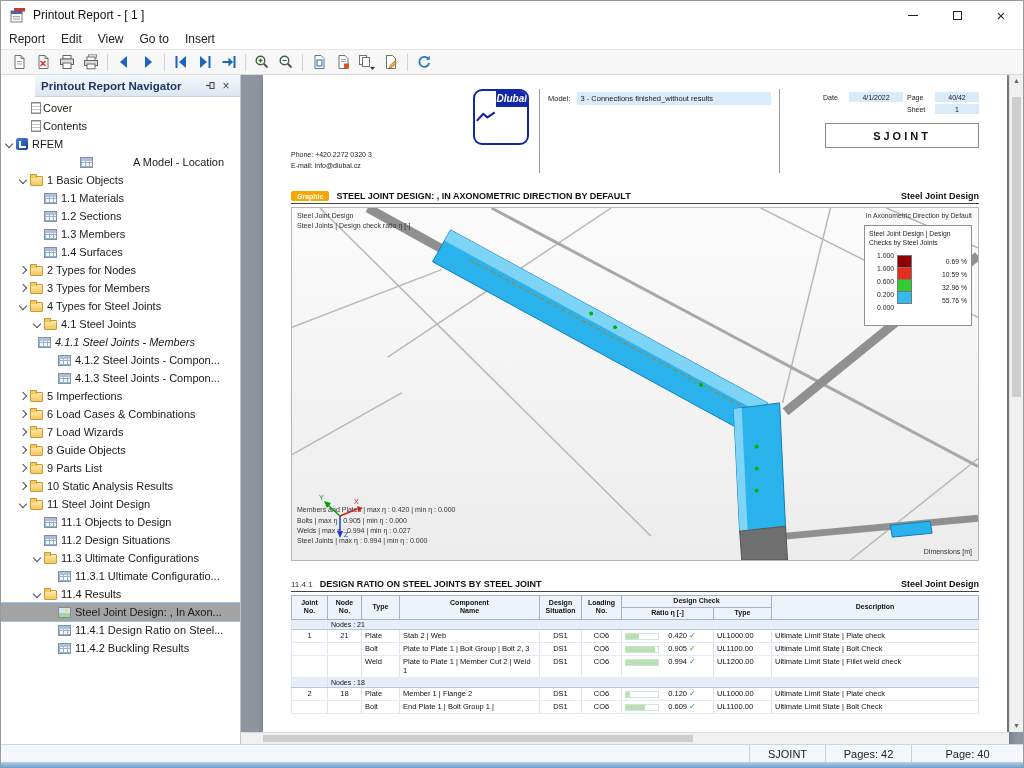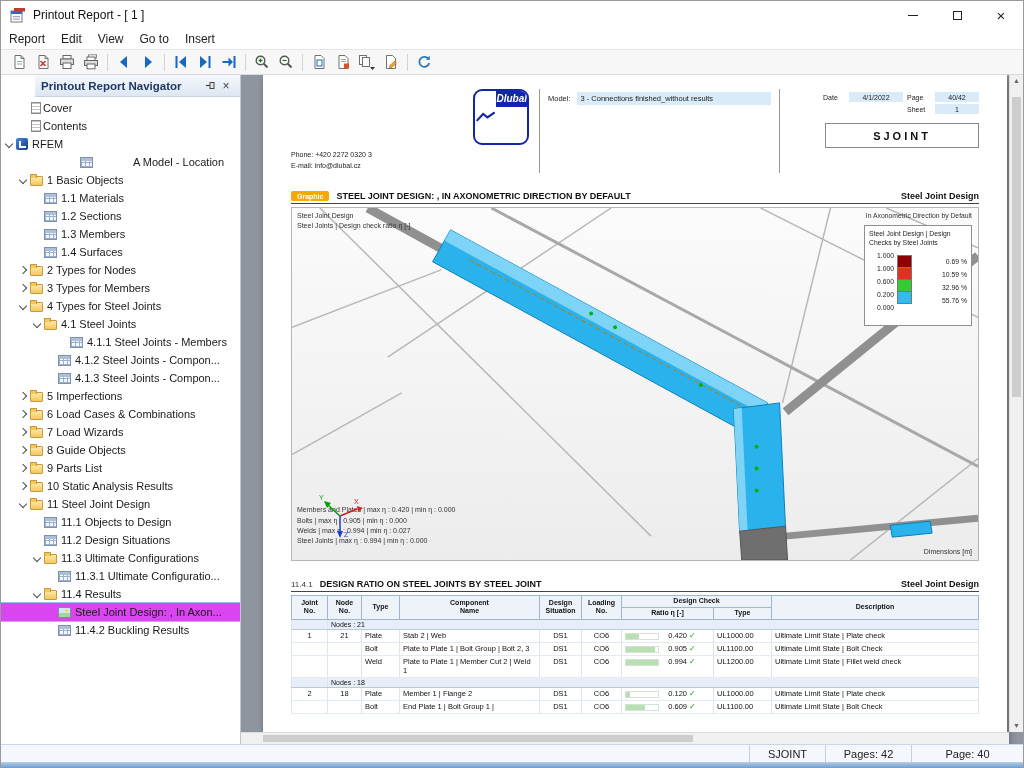--- a/index.html
+++ b/index.html
@@ -27,21 +27,21 @@
 
 .main{flex:1;display:flex;min-height:0;}
 
 
 .navigator{width:240px;flex:none;border-right:1px solid #c4c4c4;display:flex;flex-direction:column;background:#fff;}
 .nav-header{height:22px;background:linear-gradient(#f4f8fc,#dde6f1);border-bottom:1px solid #c6d2e2;display:flex;align-items:center;padding:0 6px;flex:none;margin-left:34px;}
 .nav-title{font-size:11.5px;font-weight:bold;color:#1f3864;flex:1;}
 .nav-hbtn{width:16px;height:16px;display:flex;align-items:center;justify-content:center;color:#444;font-size:12px;}
 .tree{flex:1;overflow:hidden;padding-top:2px;font-size:11px;color:#1a1a1a;}
 .tree-row{height:18px;display:flex;align-items:center;white-space:nowrap;overflow:hidden;}
-.tree-row.sel{background:#d946ef;outline:1px solid #94c4ea;}
+.tree-row.sel{background:#a3a3a3;outline:1px solid #94c4ea;}
 .chev{width:13px;height:13px;flex:none;position:relative;}
 .chev.expanded::before{content:"";position:absolute;left:3px;top:3px;width:5px;height:5px;border-right:1.4px solid #4d4d4d;border-bottom:1.4px solid #4d4d4d;transform:rotate(45deg);}
 .chev.collapsed::before{content:"";position:absolute;left:3px;top:3px;width:5px;height:5px;border-right:1.4px solid #4d4d4d;border-bottom:1.4px solid #4d4d4d;transform:rotate(-45deg);}
 .ticon{flex:none;position:relative;margin-right:4px;}
 .ticon-folder{width:13px;height:10px;background:linear-gradient(#ffe9a8,#f3c75c);border:1px solid #c89a3c;border-radius:1px;margin-top:2px;}
 .ticon-folder::before{content:"";position:absolute;top:-3px;left:-1px;width:5px;height:3px;background:#f3c75c;border:1px solid #c89a3c;border-bottom:none;border-radius:1px 1px 0 0;}
 .ticon-table{width:13px;height:11px;border:1px solid #7c92b0;background-color:#f4f8fc;background-image:linear-gradient(to bottom,#aebfd6 0,#aebfd6 3px,rgba(0,0,0,0) 3px),linear-gradient(#9cb0c8 1px,rgba(0,0,0,0) 1px),linear-gradient(90deg,#9cb0c8 1px,rgba(0,0,0,0) 1px);background-size:100% 100%,100% 4px,4px 100%;}
 .ticon-page{width:10px;height:12px;background:#fff;border:1px solid #8a8a8a;margin:0 2px 0 1px;background-image:linear-gradient(#c4c4c4 1px,rgba(0,0,0,0) 1px);background-size:100% 3px;background-position:0 3px;}
 .ticon-image{width:13px;height:11px;border:1px solid #8a8a8a;background:linear-gradient(#cfe8ff 0 55%,#9fd89f 55% 100%);}
 .ticon-image::before{content:"";position:absolute;right:2px;top:1px;width:3px;height:3px;border-radius:50%;background:#ffd24a;}
@@ -349,21 +349,21 @@
           <div class="tree-row" style="padding-left: 16px;">
             <span class="chev expanded"></span>
             <span class="ticon ticon-folder"></span>
             <span class="tlabel">4 Types for Steel Joints</span>
           </div>
           <div class="tree-row" style="padding-left: 30px;">
             <span class="chev expanded"></span>
             <span class="ticon ticon-folder"></span>
             <span class="tlabel">4.1 Steel Joints</span>
           </div>
-          <div class="tree-row" style="padding-left: 56px;">
+          <div class="tree-row" style="padding-left: 24px; font-style: italic;">
             <span class="chev none"></span>
             <span class="ticon ticon-table"></span>
             <span class="tlabel">4.1.1 Steel Joints - Members</span>
           </div>
           <div class="tree-row" style="padding-left: 44px;">
             <span class="chev none"></span>
             <span class="ticon ticon-table"></span>
             <span class="tlabel">4.1.2 Steel Joints - Compon...</span>
           </div>
           <div class="tree-row" style="padding-left: 44px;">
@@ -428,20 +428,25 @@
           </div>
           <div class="tree-row" style="padding-left: 30px;">
             <span class="chev expanded"></span>
             <span class="ticon ticon-folder"></span>
             <span class="tlabel">11.4 Results</span>
           </div>
           <div class="tree-row sel" style="padding-left: 44px;">
             <span class="chev none"></span>
             <span class="ticon ticon-image"></span>
             <span class="tlabel">Steel Joint Design: , In Axon...</span>
+          </div>
+          <div class="tree-row" style="padding-left: 44px;">
+            <span class="chev none"></span>
+            <span class="ticon ticon-table"></span>
+            <span class="tlabel">11.4.1 Design Ratio on Steel...</span>
           </div>
           <div class="tree-row" style="padding-left: 44px;">
             <span class="chev none"></span>
             <span class="ticon ticon-table"></span>
             <span class="tlabel">11.4.2 Buckling Results</span>
           </div>
         </div>
     </div>
 
     <div class="report-area">

